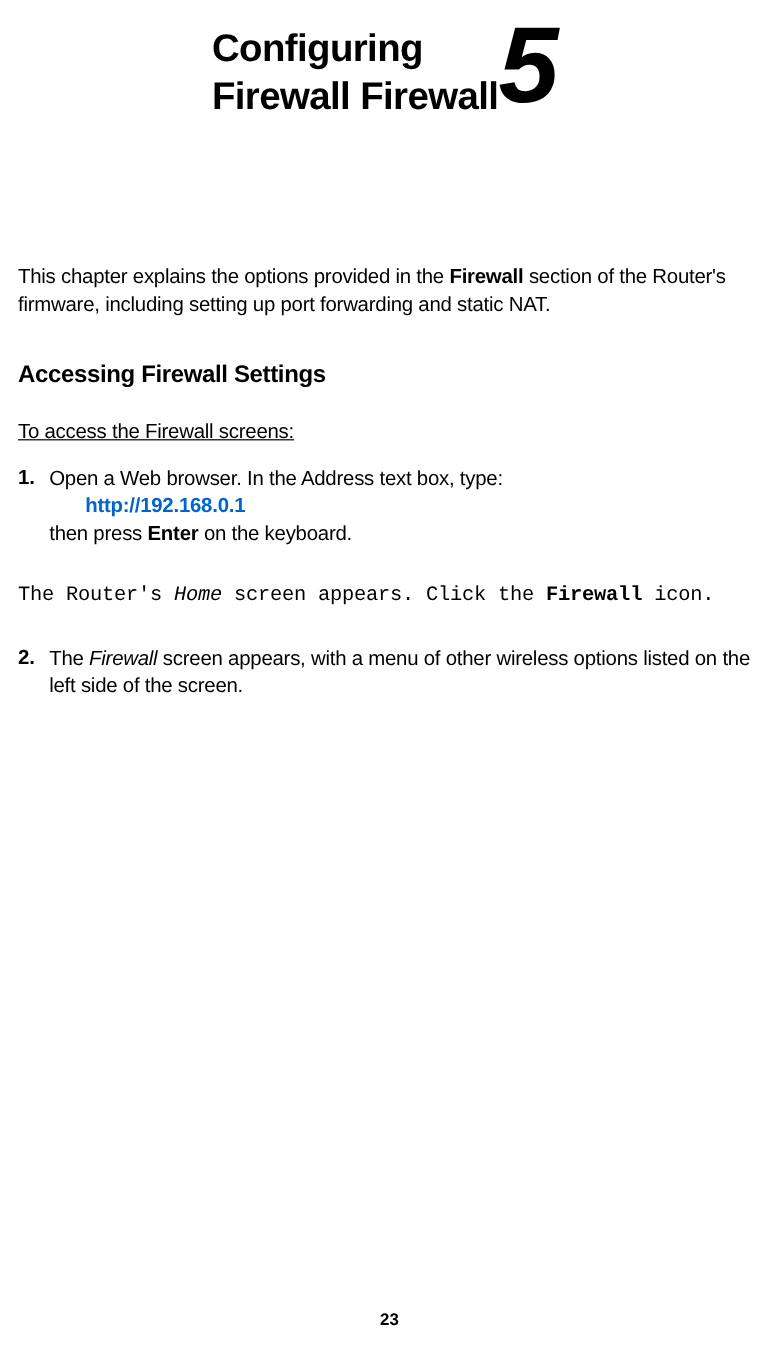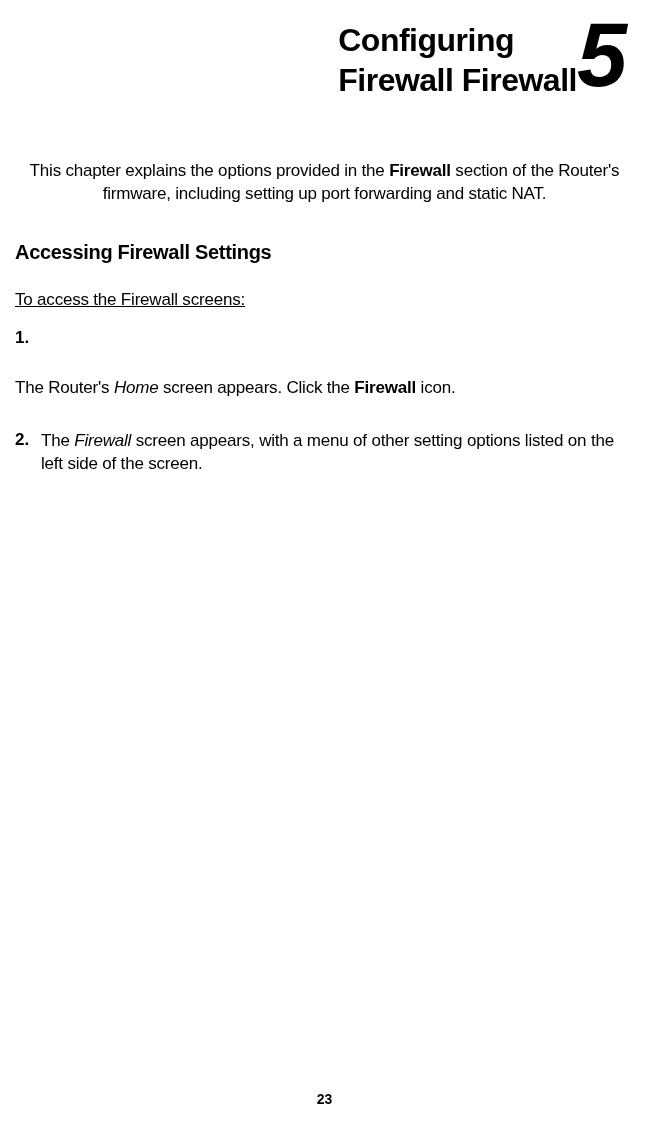--- a/index.html
+++ b/index.html
@@ -11,23 +11,23 @@
       font-family: Arial, Helvetica, sans-serif;
       width: 649px;
       height: 1142px;
       background: #ffffff;
       color: #000000;
       position: relative;
       padding: 20px 15px;
     }
     .header {
       display: flex;
-      justify-content: flex-end;
+      justify-content: center;
       align-items: flex-start;
-      margin-bottom: 60px;
+      margin-bottom: 120px;
     }
     .chapter-title {
       font-size: 32px;
       font-weight: bold;
       line-height: 1.25;
       letter-spacing: -0.5px;
     }
     .chapter-number {
       font-size: 90px;
       font-weight: bold;
@@ -35,21 +35,20 @@
       line-height: 0.9;
       margin-top: -5px;
       margin-right: 10px;
       letter-spacing: -3px;
     }
     .intro-text {
       font-size: 17px;
       line-height: 1.35;
       margin-bottom: 35px;
       letter-spacing: -0.2px;
-      text-align: center;
     }
     .section-heading {
       font-size: 20px;
       font-weight: bold;
       margin-bottom: 26px;
       letter-spacing: -0.3px;
     }
     .section-intro {
       font-size: 17px;
       margin-bottom: 18px;
@@ -80,20 +79,21 @@
       font-weight: bold;
     }
     .italic {
       font-style: italic;
     }
     .mid-text {
       font-size: 17px;
       margin-bottom: 32px;
       margin-top: 12px;
       letter-spacing: -0.2px;
+      font-family: Liberation Mono, monospace;
     }
     .page-number {
       position: absolute;
       bottom: 35px;
       left: 50%;
       transform: translateX(-50%);
       font-size: 14px;
       font-weight: bold;
     }
   </style>
@@ -110,26 +110,31 @@
 
 <p class="intro-text">
   <span>This chapter explains the options provided in the </span><span class="bold">Firewall</span><span> section of the Router's firmware, including setting up port forwarding and static NAT.</span>
 </p>
 
 <h2 class="section-heading">Accessing Firewall Settings</h2>
 <p class="section-intro">To access the Firewall screens:</p>
 
 <div class="step-item">
   <div class="step-number">1.</div>
+  <div class="step-content">
+    <span>Open a Web browser. In the Address text box, type:</span>
+    <span class="url-text">http://192.168.0.1</span>
+    <span>then press </span><span class="bold">Enter</span><span> on the keyboard.</span>
+  </div>
 </div>
 
 <p class="mid-text">
   <span>The Router's </span><span class="italic">Home</span><span> screen appears. Click the </span><span class="bold">Firewall</span><span> icon.</span>
 </p>
 
 <div class="step-item">
   <div class="step-number">2.</div>
   <div class="step-content">
-    <span>The </span><span class="italic">Firewall</span><span> screen appears, with a menu of other setting options listed on the left side of the screen.</span>
+    <span>The </span><span class="italic">Firewall</span><span> screen appears, with a menu of other wireless options listed on the left side of the screen.</span>
   </div>
 </div>
 
 <div class="page-number">23</div>
 
 </body></html>

